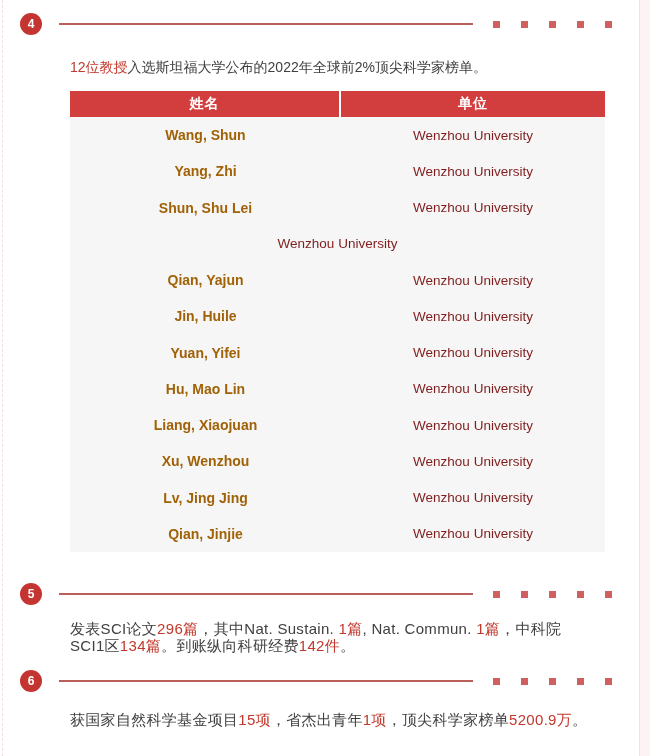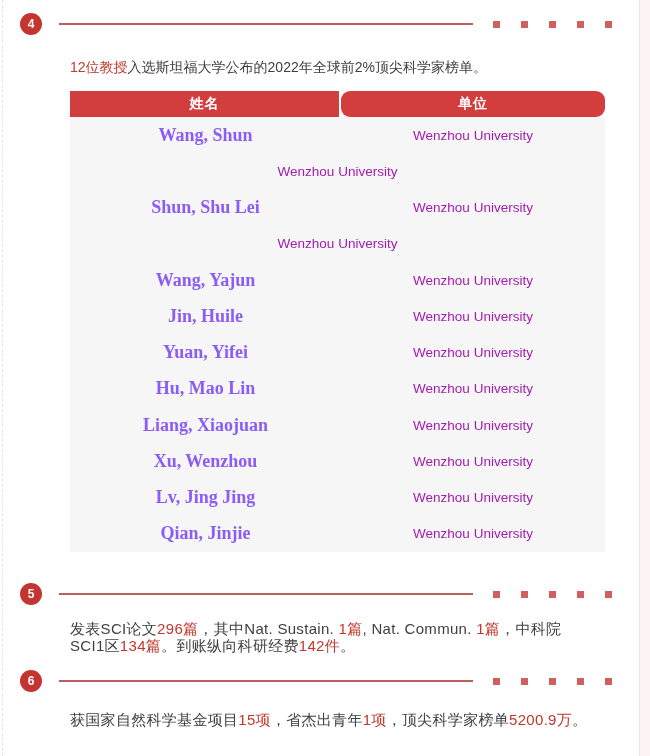--- a/index.html
+++ b/index.html
@@ -36,25 +36,25 @@
   .p1{margin-top:21px;font-size:14px;line-height:20px;}
   .p2{margin-top:14px;font-size:15px;line-height:17px;letter-spacing:.3px;}
   .p3{margin-top:16px;font-size:15px;line-height:22px;letter-spacing:.3px;}
   .em{color:var(--em);font-weight:normal;}
 
   .table{margin:11px 0 0 70px;width:535px;}
   .thead{display:flex;gap:2px;height:26px;}
   .th{display:flex;align-items:center;justify-content:center;background:var(--thead);
       color:#fff;font-weight:bold;font-size:14px;letter-spacing:1px;}
   .th.c1{width:269px;}
-  .th.c2{flex:1;border-radius:9px;}
+  .th.c2{flex:1;}
   .trow{display:flex;height:36.25px;background:var(--rowbg);}
   .tcell{display:flex;align-items:center;justify-content:center;}
-  .tcell.name{width:271px;font-weight:bold;color:#8b5cf6;font-size:18px;font-family:Liberation Serif, serif;}
-  .tcell.org{flex:1;color:#a21caf;font-size:13.5px;}
+  .tcell.name{width:271px;font-weight:bold;color:#a16207;font-size:14px;}
+  .tcell.org{flex:1;color:#7f1d1d;font-size:13.5px;}
 </style>
 </head>
 <body>
 
 <div class="left-edge"></div>
 <div class="right-strip"></div>
 
 <section id="sec4">
   <div class="sec-header">
     <div class="badge">4</div>
@@ -72,31 +72,32 @@
     <div class="thead">
       <div class="th c1">姓名</div>
       <div class="th c2">单位</div>
     </div>
     <div class="tbody">
         <div class="trow">
           <div class="tcell name">Wang, Shun</div>
           <div class="tcell org">Wenzhou University</div>
         </div>
         <div class="trow">
+          <div class="tcell name">Yang, Zhi</div>
           <div class="tcell org">Wenzhou University</div>
         </div>
         <div class="trow">
           <div class="tcell name">Shun, Shu Lei</div>
           <div class="tcell org">Wenzhou University</div>
         </div>
         <div class="trow">
           <div class="tcell org">Wenzhou University</div>
         </div>
         <div class="trow">
-          <div class="tcell name">Wang, Yajun</div>
+          <div class="tcell name">Qian, Yajun</div>
           <div class="tcell org">Wenzhou University</div>
         </div>
         <div class="trow">
           <div class="tcell name">Jin, Huile</div>
           <div class="tcell org">Wenzhou University</div>
         </div>
         <div class="trow">
           <div class="tcell name">Yuan, Yifei</div>
           <div class="tcell org">Wenzhou University</div>
         </div>

